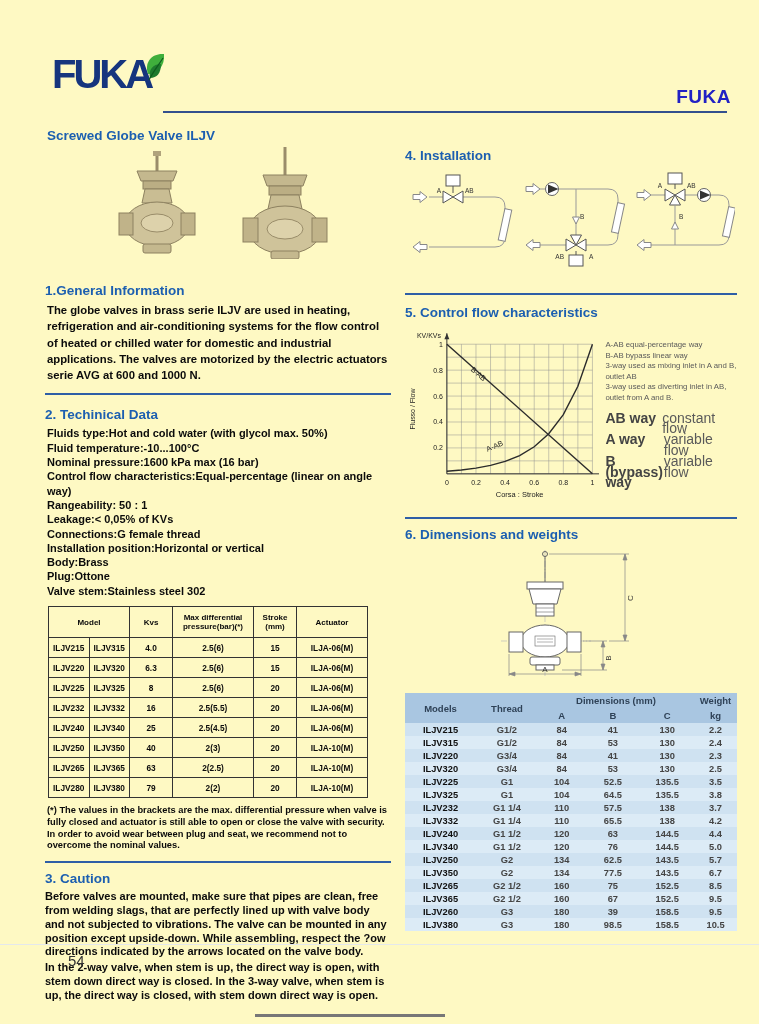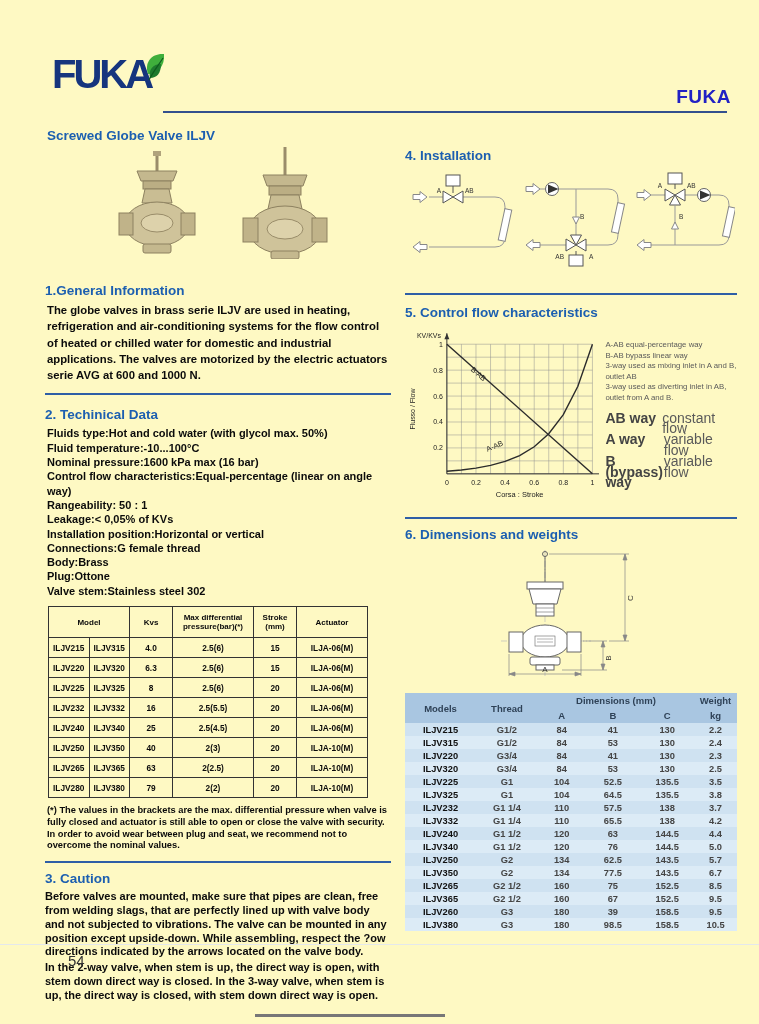--- a/index.html
+++ b/index.html
@@ -99,22 +99,22 @@
     <div class="divider"></div>
 
     <div class="sec-title">2. Techinical Data</div>
     <div class="tech-items" id="tech-items">
         <div>Fluids type:Hot and cold water (with glycol max. 50%)</div>
         <div>Fluid temperature:-10...100°C</div>
         <div>Nominal pressure:1600 kPa max (16 bar)</div>
         <div>Control flow characteristics:Equal-percentage (linear on angle way)</div>
         <div>Rangeability: 50 : 1</div>
         <div>Leakage:&lt; 0,05% of KVs</div>
+        <div>Connections:G female thread</div>
         <div>Installation position:Horizontal or vertical</div>
-        <div>Connections:G female thread</div>
         <div>Body:Brass</div>
         <div>Plug:Ottone</div>
         <div>Valve stem:Stainless steel 302</div>
       </div>
 
     <table class="spec">
       <thead>
         <tr>
           <th colspan="2" style="width:118px">Model</th>
           <th style="width:38px">Kvs</th>

